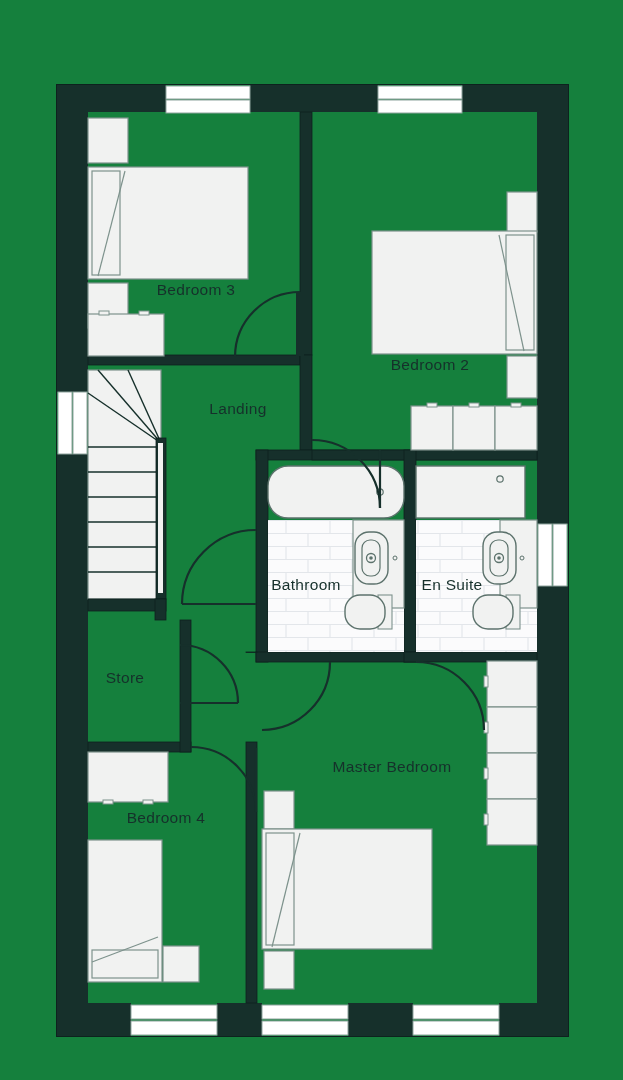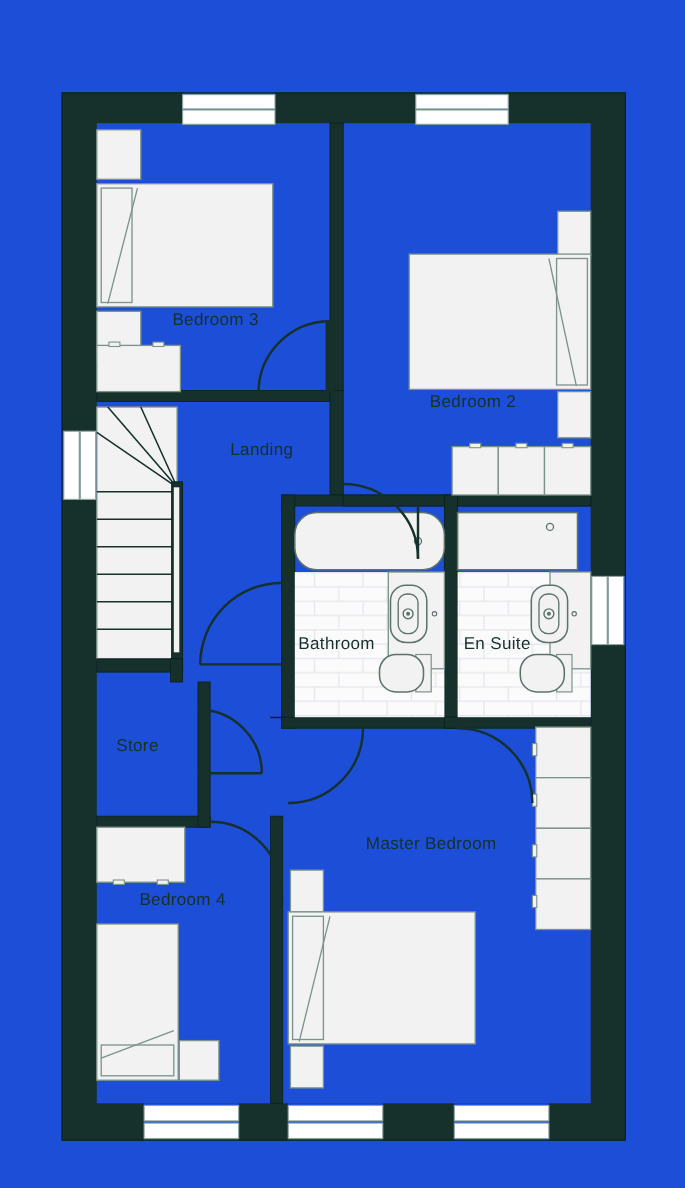--- a/index.html
+++ b/index.html
@@ -10,21 +10,21 @@
   body {
     width: 623px;
     height: 1080px;
     font-family: "Liberation Sans", sans-serif;
     overflow: hidden;
   }
   #floorplan-root {
     position: relative;
     width: 623px;
     height: 1080px;
-    background: #1d4ed8;
+    background: #15803d;
     text-decoration: underline;
   }
   svg.plan {
     display: block;
     width: 623px;
     height: 1080px;
   }
   .room-label {
     font-family: "Liberation Sans", sans-serif;
     font-size: 15.5px;

